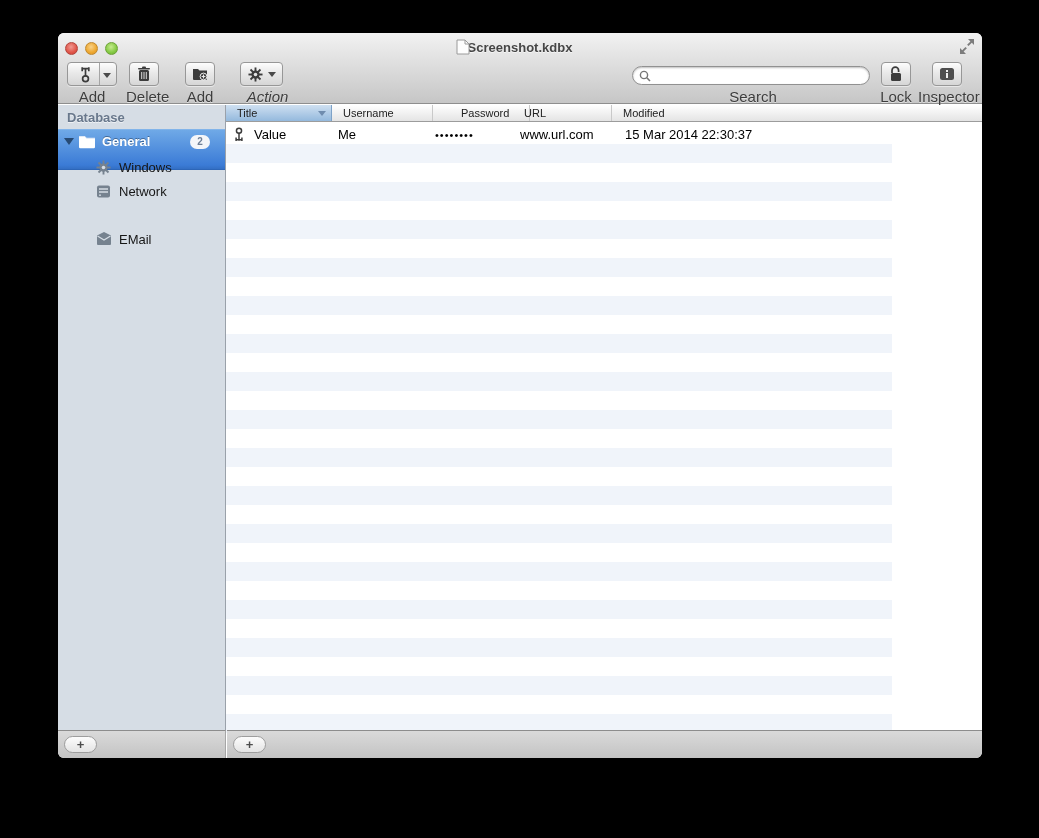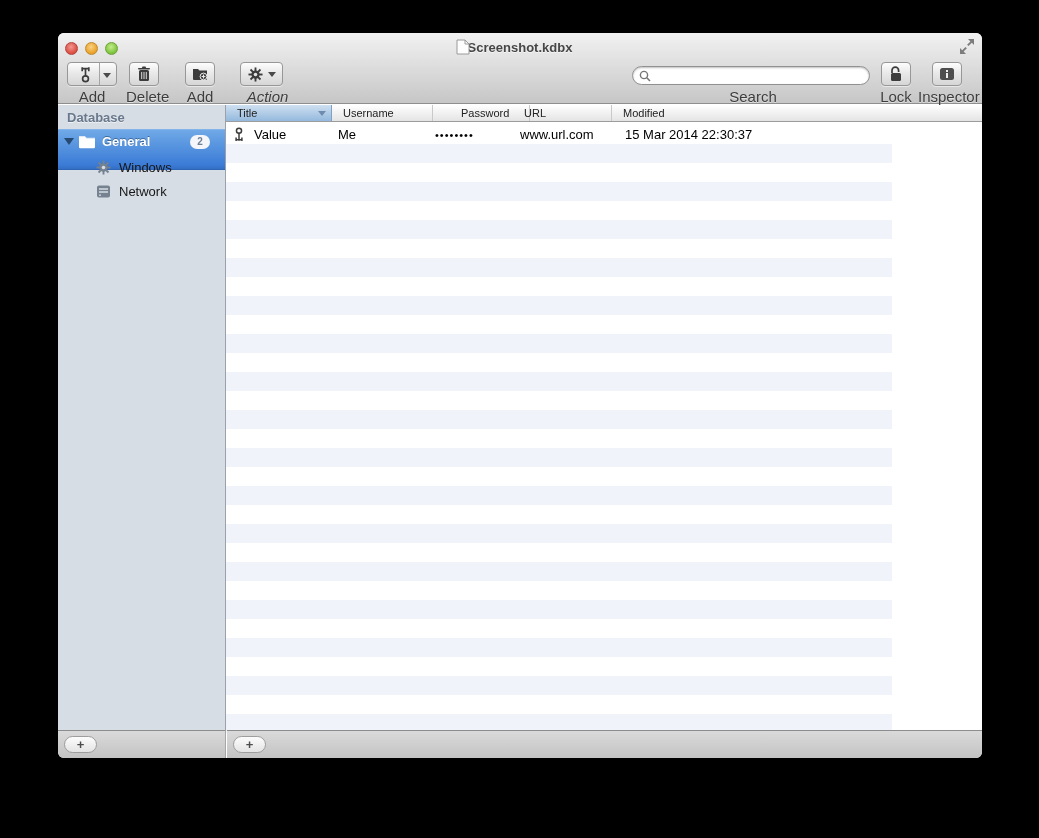--- a/index.html
+++ b/index.html
@@ -245,20 +245,29 @@
               <rect x="7" y="0.5" width="2" height="15" transform="rotate(-45 8 8)"></rect>
               <circle cx="8" cy="8" r="4.4"></circle>
             </g>
             <circle cx="8" cy="8" r="1.9" fill="#d6dde5"></circle>
           </svg>
       </span>
       <span class="lbl">Windows</span>
     </div>
 
 
+    <div class="side-item" style="top:123px;">
+      <span class="icon">
+        <svg width="16" height="13" viewBox="0 0 16 13">
+            <path d="M1 3.5L8 0l7 3.5V12a1 1 0 0 1-1 1H2a1 1 0 0 1-1-1z" fill="#76828f"></path>
+            <path d="M1.5 4l6.5 4 6.5-4" fill="none" stroke="#d6dde5" stroke-width="1.2"></path>
+          </svg>
+      </span>
+      <span class="lbl">EMail</span>
+    </div>
 
   </div>
 
   <div class="thead">
     <div class="th th-sorted" style="left:0; width:106px;">
       <span>Title</span>
       <span class="sort-arrow"></span>
     </div>
     <div class="th" style="left:106px; width:101px;">
       <span>Username</span>

